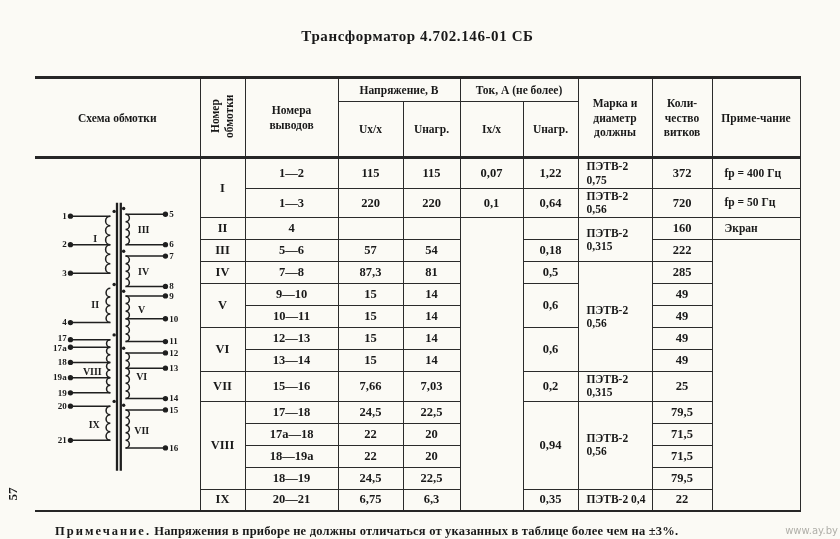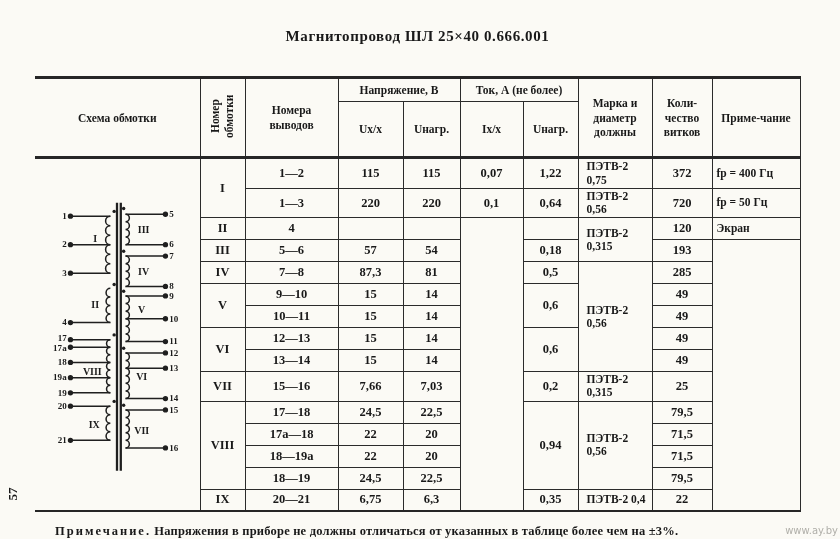--- a/index.html
+++ b/index.html
@@ -27,21 +27,21 @@
   }
   .col-scheme{border-left:none;}
   thead th{font-size:11.5px;line-height:1.25;font-weight:bold;}
   thead tr.grp-row{height:22px;}
   thead tr.sub-row{height:53px;}
   th.hsep{border-bottom:3px solid #262626;}
   tbody td{font-size:12.5px;}
   tbody tr{height:22px;}
   tbody tr.tall{height:28px;}
   td.wire{font-size:11.5px;text-align:left;padding-left:8px;line-height:1.15;}
-  td.note{font-size:11.5px;text-align:left;padding-left:4px;line-height:1.15;}
+  td.note{font-size:11.5px;text-align:left;padding-left:12px;line-height:1.15;}
   td.scheme-cell{border-left:none;padding:0;}
   .vtext{
     writing-mode:vertical-rl;transform:rotate(180deg);
     display:inline-block;max-height:72px;
     font-size:11.5px;line-height:1.2;white-space:normal;
   }
   .footnote{
     position:absolute;top:500px;left:55px;width:745px;
     font-size:12.5px;font-weight:bold;letter-spacing:0.2px;margin-top:24px;
   }
@@ -60,21 +60,21 @@
     font-family:"Liberation Serif","DejaVu Serif",serif;
     font-weight:bold;fill:#1b1b1b;
   }
   svg .term-label{font-size:9.5px;}
   svg .wind-label{font-size:10.5px;}
 </style>
 </head>
 <body>
 
 <div class="title">
-  <div>Магнитопровод ШЛ 25×40 0.666.001</div>
+  <div>Трансформатор 4.702.146-01 СБ</div>
 </div>
 
 <table class="main">
   <colgroup>
     <col style="width:165px">
       <col style="width:45px">
       <col style="width:93px">
     <col style="width:65px">
       <col style="width:57px">
       <col style="width:63px">
@@ -256,30 +256,30 @@
       <td class="note">fр = 50 Гц</td>
     </tr>
     <tr>
       <td>II</td>
       <td>4</td>
       <td></td>
       <td></td>
       <td rowspan="13"></td>
       <td></td>
       <td class="wire" rowspan="2">ПЭТВ-2 0,315</td>
-      <td>120</td>
+      <td>160</td>
       <td class="note">Экран</td>
     </tr>
     <tr>
       <td>III</td>
       <td>5—6</td>
       <td>57</td>
       <td>54</td>
       <td>0,18</td>
-      <td>193</td>
+      <td>222</td>
       <td class="note" rowspan="12"></td>
     </tr>
     <tr>
       <td>IV</td>
       <td>7—8</td>
       <td>87,3</td>
       <td>81</td>
       <td>0,5</td>
       <td class="wire" rowspan="5">ПЭТВ-2 0,56</td>
       <td>285</td>

